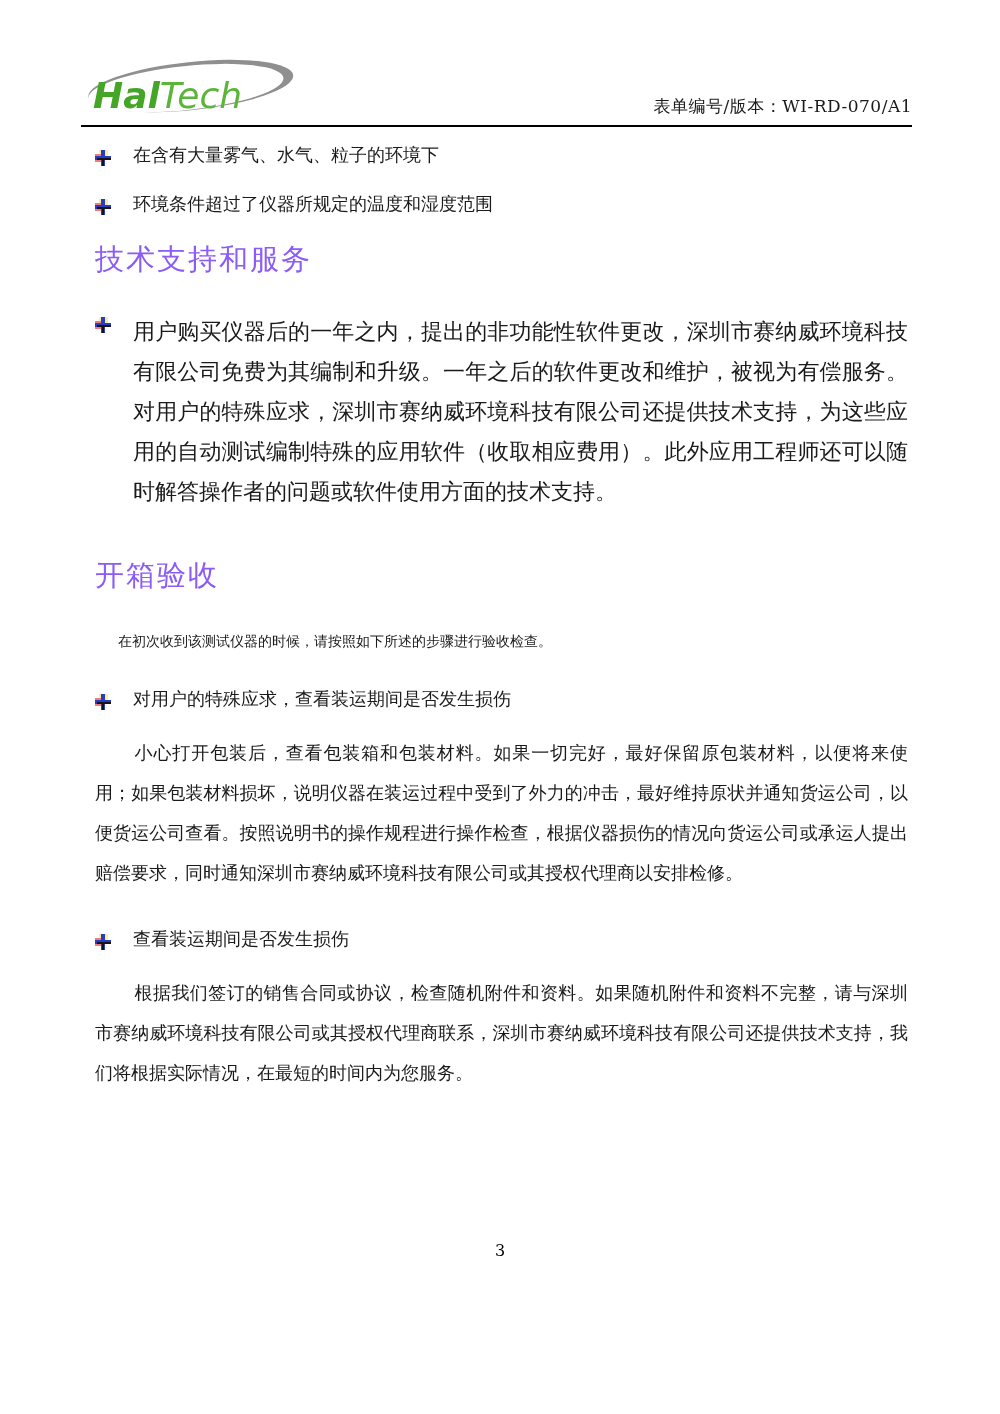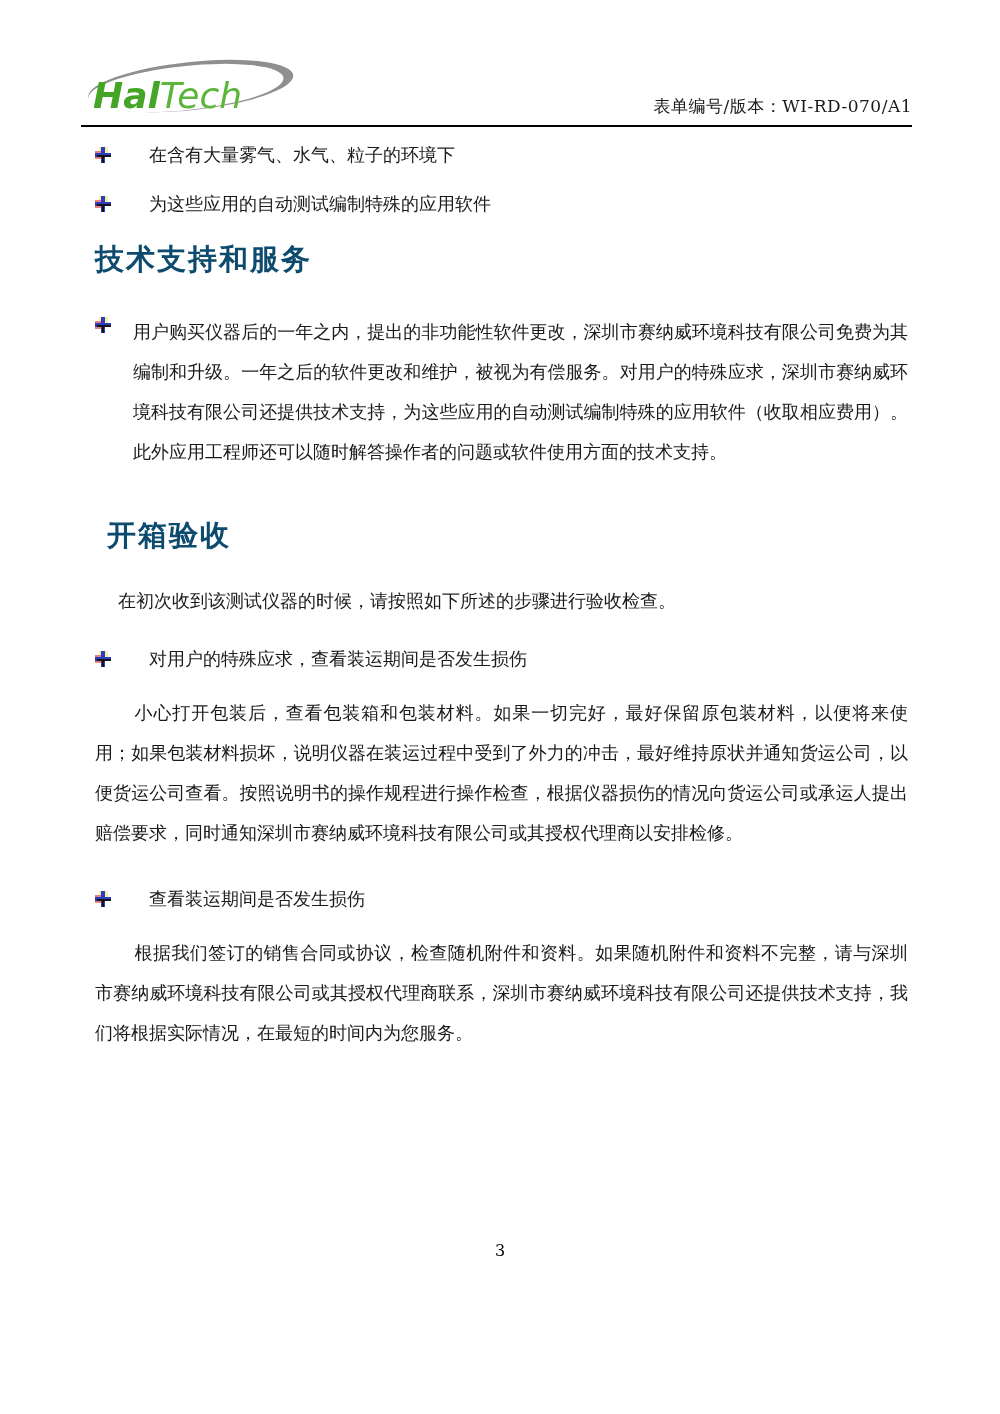--- a/index.html
+++ b/index.html
@@ -40,50 +40,50 @@
   .bullet-icon .sq-yellow { position: absolute; left: 4px; top: 0;  width: 9px;  height: 9px;  background: #f6ef9e; }
   .bullet-icon .sq-red    { position: absolute; left: 0;  top: 4px; width: 8px;  height: 8px;  background: #ee7d7d; }
   .bullet-icon .bar-v-blue{ position: absolute; left: 6px; top: 0;  width: 4px;  height: 16px; background: #2c3cc2; }
   .bullet-icon .bar-h-blue{ position: absolute; left: 0;  top: 6px; width: 16px; height: 4px;  background: #2c3cc2; }
   .bullet-icon .bar-h-blk { position: absolute; left: 2px; top: 8px; width: 14px; height: 2px; background: #141414; }
   .bullet-icon .bar-v-blk { position: absolute; left: 7px; top: 10px; width: 2px; height: 6px; background: #141414; }
 
   
   .bullet-row {
     display: flex;
-    align-items: flex-start;
-    gap: 38px;
+    align-items: center;
+    gap: 22px;
     font-size: 18px;
     line-height: 26px;
   }
   .intro-bullets .bullet-row { margin-top: 15px; margin-bottom: 23px; }
 
   h1.section-title {
     font-size: 29px;
-    font-weight: bold;
+    font-weight: normal;
     letter-spacing: 2px;
-    color: #0c4a6e;
+    color: #8b5cf6;
   }
   .title-1 { margin: 22px 0 32px 0; }
-  .title-2 { margin: 44px 0 32px 12px; }
+  .title-2 { margin: 44px 0 32px 0; }
 
   .bullet-para {
     display: flex;
     align-items: flex-start;
     gap: 22px;
   }
   .bullet-para .para-text {
     flex: 1;
-    font-size: 18px;
+    font-size: 22px;
     line-height: 40px;
     text-align: justify;
   }
 
   .plain-indent {
-    font-size: 18px;
+    font-size: 14px;
     line-height: 26px;
     padding-left: 23px;
   }
 
   .body-para {
     font-size: 18px;
     line-height: 40px;
     text-align: justify;
     text-indent: 2.2em;
     margin-bottom: 10px;
@@ -135,21 +135,21 @@
     </div>
     <div class="bullet-row">
       <span class="bullet-icon">
         <i class="sq-yellow"></i>
           <i class="sq-red"></i>
           <i class="bar-v-blue"></i>
           <i class="bar-h-blue"></i>
           <i class="bar-h-blk"></i>
           <i class="bar-v-blk"></i>
       </span>
-      <span>为这些应用的自动测试编制特殊的应用软件</span>
+      <span>环境条件超过了仪器所规定的温度和湿度范围</span>
     </div>
   </div>
 
   <h1 class="section-title title-1">技术支持和服务</h1>
 
   <div class="bullet-para">
     <span class="bullet-icon">
       <i class="sq-yellow"></i>
         <i class="sq-red"></i>
         <i class="bar-v-blue"></i>

